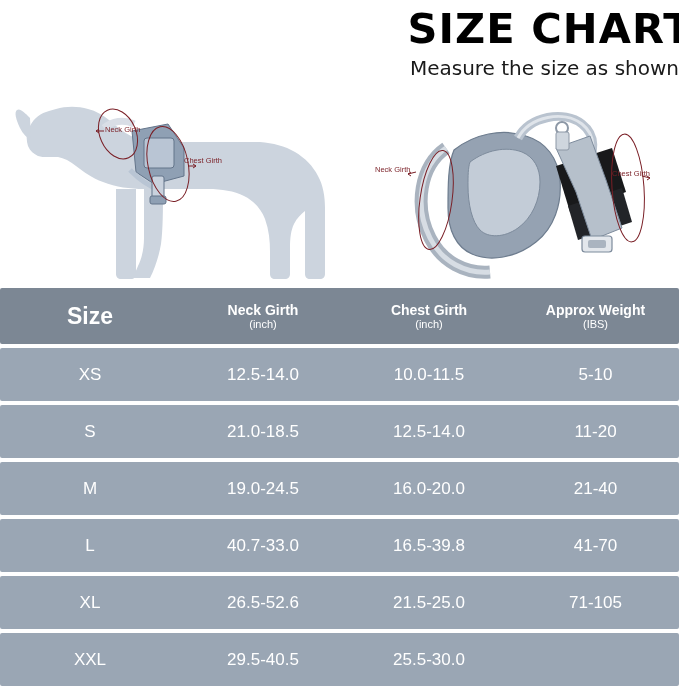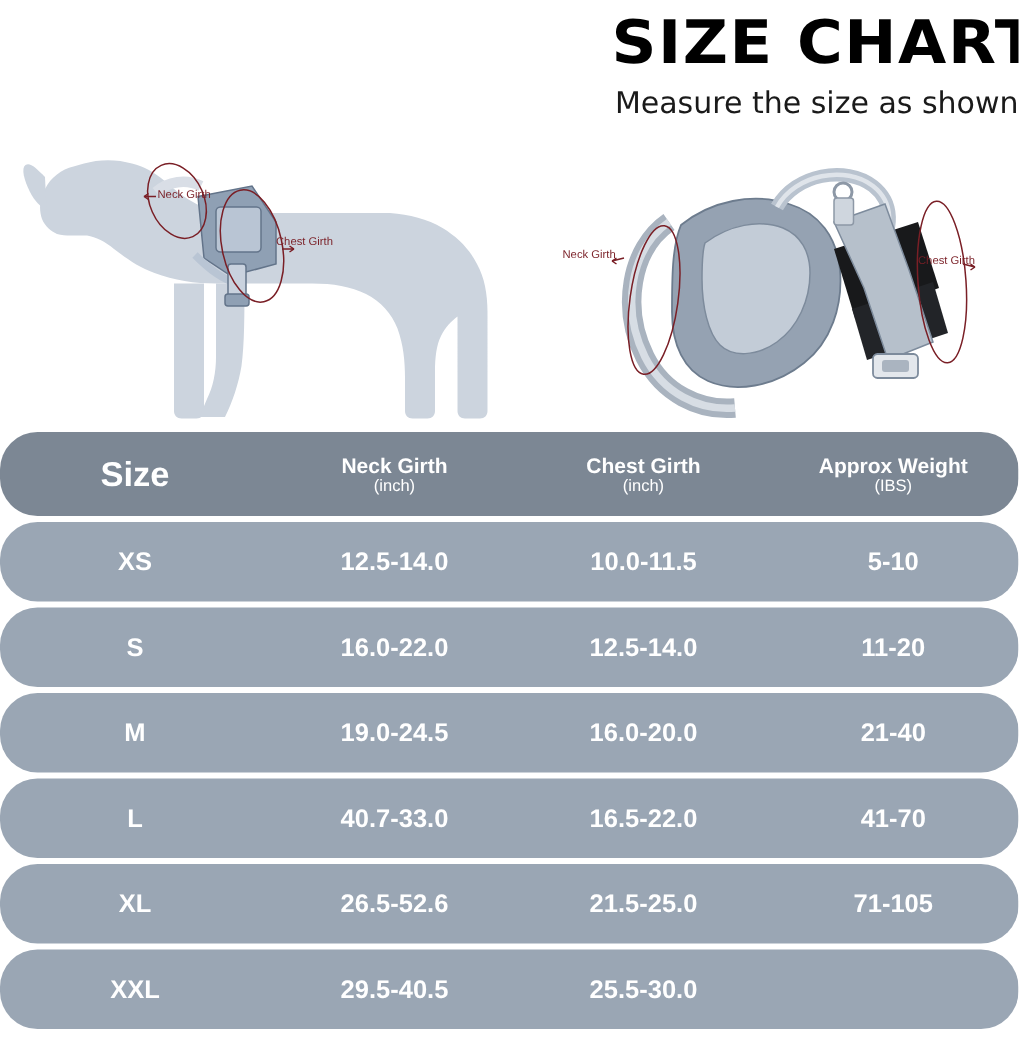--- a/index.html
+++ b/index.html
@@ -71,37 +71,36 @@
     position: absolute;
     left: 0;
     top: 288px;
     width: 679px;
   }
   .row {
     display: flex;
     align-items: center;
     height: 53px;
     margin-bottom: 4px;
-    border-radius: 25px;
+    border-radius: 2px;
     overflow: hidden;
   }
   .row.header-row {
     background: #7c8794;
     height: 56px;
     color: #ffffff;
   }
   .row.body-row {
     background: #9aa6b4;
     color: #ffffff;
   }
   .cell {
     text-align: center;
     font-size: 17px;
     font-family: "Liberation Sans", sans-serif;
-    font-weight: bold;
   }
   .c-size  { width: 180px; }
   .c-neck  { width: 166px; }
   .c-chest { width: 166px; }
   .c-weight{ width: 167px; }
 
   .header-row .cell {
     font-weight: 700;
     font-size: 14px;
     line-height: 1.15;
@@ -227,36 +226,36 @@
 
     <div class="row body-row">
       <div class="cell c-size">XS</div>
       <div class="cell c-neck">12.5-14.0</div>
       <div class="cell c-chest">10.0-11.5</div>
       <div class="cell c-weight">5-10</div>
     </div>
 
     <div class="row body-row">
       <div class="cell c-size">S</div>
-      <div class="cell c-neck">16.0-22.0</div>
+      <div class="cell c-neck">21.0-18.5</div>
       <div class="cell c-chest">12.5-14.0</div>
       <div class="cell c-weight">11-20</div>
     </div>
 
     <div class="row body-row">
       <div class="cell c-size">M</div>
       <div class="cell c-neck">19.0-24.5</div>
       <div class="cell c-chest">16.0-20.0</div>
       <div class="cell c-weight">21-40</div>
     </div>
 
     <div class="row body-row">
       <div class="cell c-size">L</div>
       <div class="cell c-neck">40.7-33.0</div>
-      <div class="cell c-chest">16.5-22.0</div>
+      <div class="cell c-chest">16.5-39.8</div>
       <div class="cell c-weight">41-70</div>
     </div>
 
     <div class="row body-row">
       <div class="cell c-size">XL</div>
       <div class="cell c-neck">26.5-52.6</div>
       <div class="cell c-chest">21.5-25.0</div>
       <div class="cell c-weight">71-105</div>
     </div>
 

